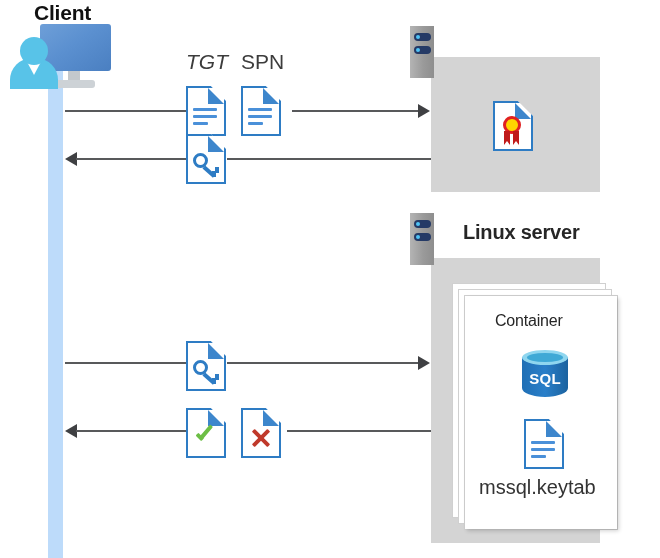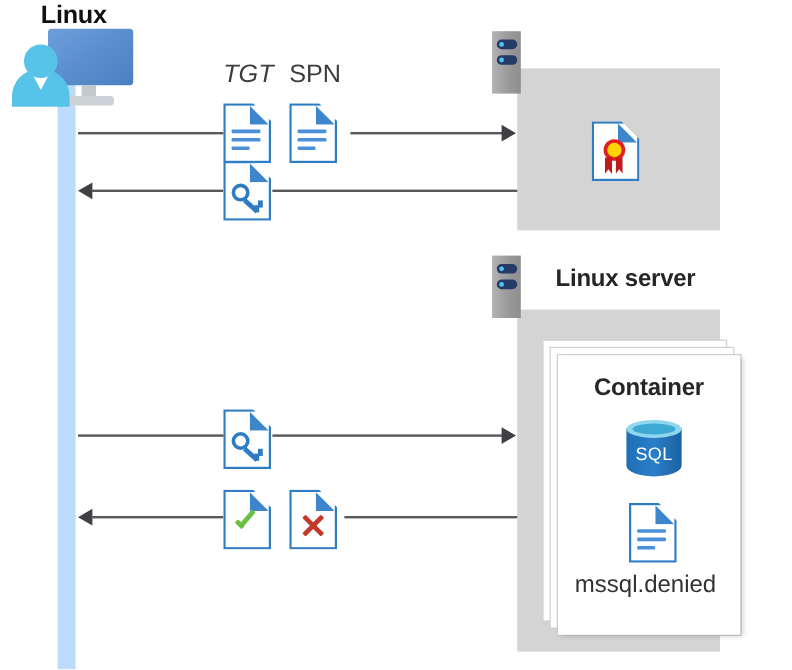--- a/index.html
+++ b/index.html
@@ -334,22 +334,22 @@
     background: #ffffff;
     box-shadow: 0 0 0 1px #d0d0d0;
   }
   .card.c1 { left: 453px; top: 284px; width: 152px; height: 233px; }
   .card.c2 { left: 459px; top: 290px; width: 152px; height: 233px; }
   .card.c3 { left: 465px; top: 296px; width: 152px; height: 233px;
              box-shadow: 2px 2px 4px rgba(0,0,0,0.18), 0 0 0 1px #d0d0d0; }
   .card-title {
     left: 495px;
     top: 312px;
-    font-size: 20px;
-    font-weight: bold;
+    font-size: 16px;
+    font-weight: normal;
     color: #262626;
     letter-spacing: -0.2px;
   }
   .keytab-label {
     left: 479px;
     top: 476px;
     font-size: 20px;
     color: #333333;
   }
 
@@ -380,21 +380,21 @@
     width: 36px; height: 9px;
     border-radius: 50%;
     background: #3fa9d6;
   }
   .sql .sql-text {
     position: absolute;
     left: 0; top: 20px;
     width: 46px;
     text-align: center;
     font-size: 15px;
-    font-weight: normal;
+    font-weight: bold;
     color: #ffffff;
     letter-spacing: 0.3px;
   }
 </style>
 </head>
 <body>
 
 <div id="canvas">
 
   <div class="abs lifeline"></div>
@@ -404,21 +404,21 @@
 
   <div class="abs client-icon">
     <div class="monitor-screen"></div>
     <div class="monitor-neck"></div>
     <div class="monitor-base"></div>
     <div class="person-body"></div>
     <div class="person-collar"></div>
     <div class="person-head"></div>
   </div>
 
-  <div class="abs title-client">Linux</div>
+  <div class="abs title-client">Client</div>
   <div class="abs title-linux">Linux server</div>
 
   <div class="abs rack rack-dc">
     <div class="shadow"></div>
     <div class="body"></div>
     <div class="bar b1">
         <i></i>
       </div>
     <div class="bar b2">
         <i></i>
@@ -502,21 +502,21 @@
 
   <div class="abs doc" style="left:524px; top:419px;">
     <div class="sheet"></div>
       <div class="fold"></div>
     <div class="lines">
         <span></span>
         <span></span>
         <span></span>
       </div>
   </div>
-  <div class="abs keytab-label">mssql.denied</div>
+  <div class="abs keytab-label">mssql.keytab</div>
 
   <div class="abs arrow-line" style="left:65px; top:362px; width:122px;"></div>
   <div class="abs arrow-line" style="left:227px; top:362px; width:193px;"></div>
   <div class="abs arrow-head right" style="left:418px; top:356px;"></div>
 
   <div class="abs doc" style="left:186px; top:341px;">
     <div class="sheet"></div>
       <div class="fold"></div>
     <div class="key-glyph">
       <div class="ring"></div>

